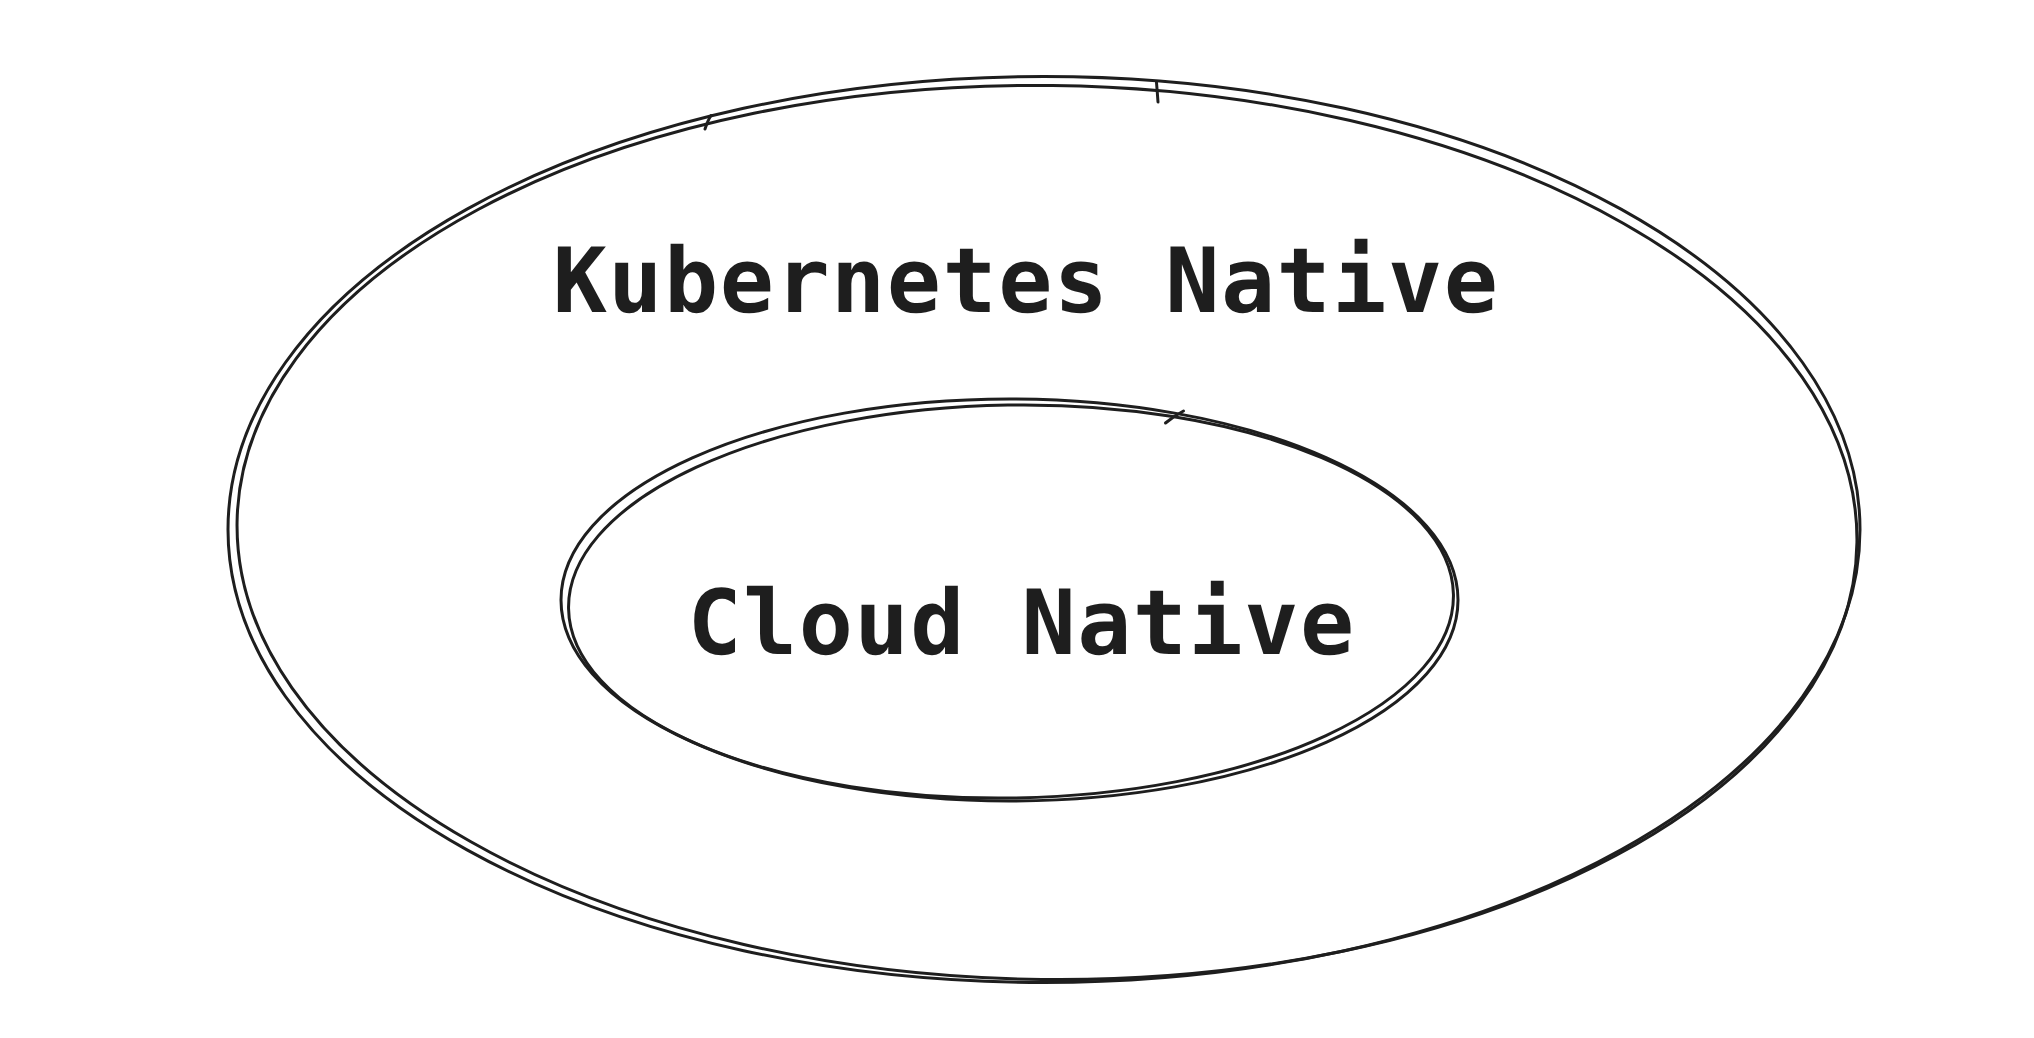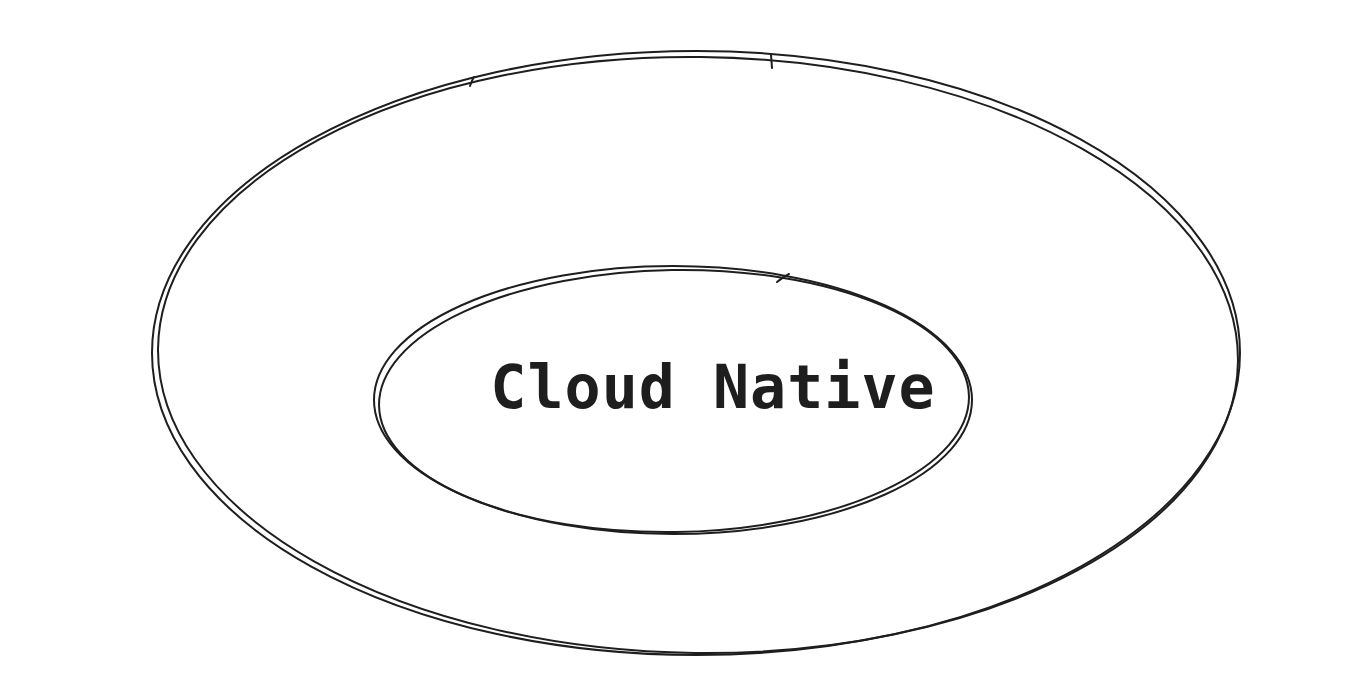--- a/index.html
+++ b/index.html
@@ -32,22 +32,21 @@
     white-space: nowrap;
     line-height: 1;
     user-select: none;
   }
   .label-outer {
     left: 684px;
     top: 188px;
   }
   .label-inner {
     left: 681px;
-    top: 387px;
-    margin-left: 32px;
+    top: 416px;
   }
 </style>
 </head>
 <body>
 
 <div class="canvas">
 
   <svg class="venn-svg" viewBox="0 0 1356 692" xmlns="http://www.w3.org/2000/svg">
     <g fill="none" stroke-width="2" stroke-linecap="round">
 
@@ -59,16 +58,17 @@
       </g>
 
       <g>
         <ellipse cx="673" cy="400" rx="299" ry="134" stroke="#1e1e1e"></ellipse>
         <ellipse cx="674" cy="401" rx="295" ry="131" transform="rotate(-0.9 674 401)" stroke="#1e1e1e"></ellipse>
         <path d="M 777 282 Q 783 277 789 274" stroke="#1e1e1e"></path>
       </g>
     </g>
   </svg>
 
+  <div class="set-label label-outer">Kubernetes Native</div>
 
   <div class="set-label label-inner">Cloud Native</div>
 
 </div>
 
 </body></html>

